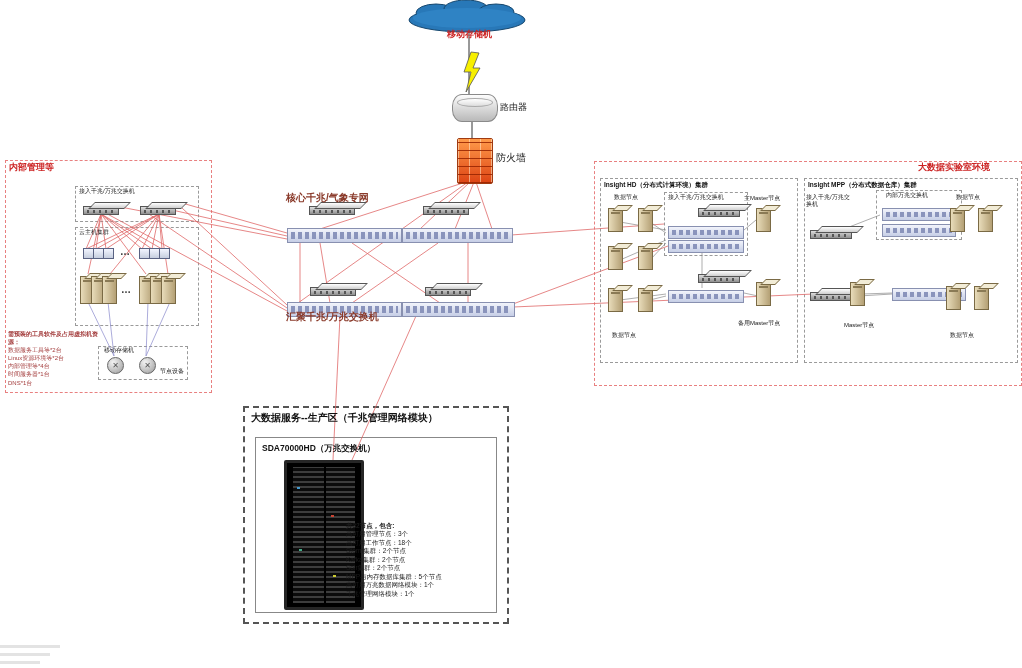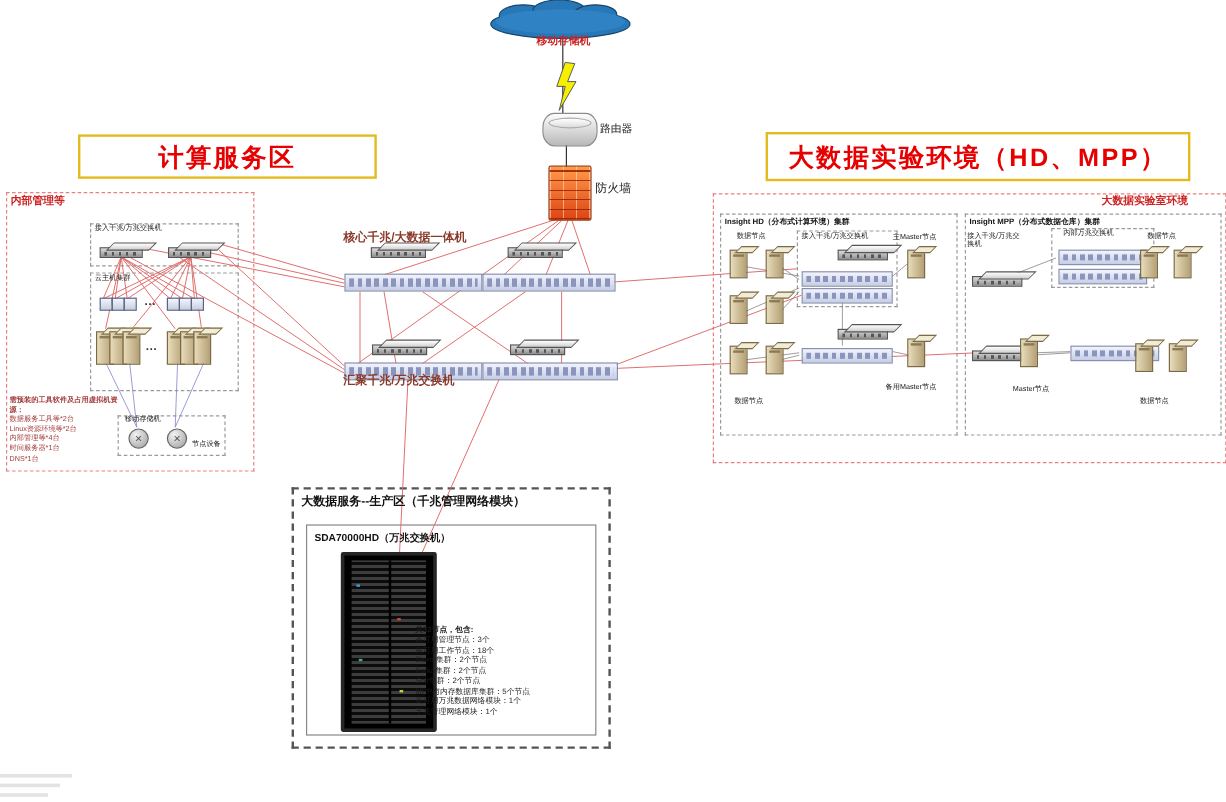--- a/index.html
+++ b/index.html
@@ -171,22 +171,20 @@
     <ellipse cx="65" cy="18" rx="54" ry="10" fill="#2f83c4"></ellipse>
   </svg>
   <div class="abs lbl lbl-red" style="left:447px;top:30px;">移动存储机</div>
 
   <div class="abs router" style="left:452px;top:94px;"></div>
   <div class="abs lbl" style="left:500px;top:103px;font-size:9px;">路由器</div>
 
   <div class="abs firewall" style="left:457px;top:138px;"></div>
   <div class="abs lbl" style="left:496px;top:152px;font-size:10px;">防火墙</div>
 
-  <div class="abs zone-title" style="left:65px;top:112px;width:245px;height:33px;">计算服务区</div>
-  <div class="abs zone-title" style="left:638px;top:110px;width:350px;height:37px;">大数据实验环境（HD、MPP）</div>
 
   <div class="abs dash-red" style="left:5px;top:160px;width:205px;height:231px;"></div>
   <div class="abs lbl lbl-red" style="left:9px;top:163px;">内部管理等</div>
 
   <div class="abs dash-gray" style="left:75px;top:186px;width:122px;height:34px;"></div>
   <div class="abs lbl lbl6" style="left:79px;top:188px;">接入千兆/万兆交换机</div>
   <div class="abs sw3d sm" style="left:83px;top:206px;"></div>
   <div class="abs sw3d sm" style="left:140px;top:206px;"></div>
 
   <div class="abs dash-gray" style="left:75px;top:227px;width:122px;height:97px;"></div>
@@ -216,21 +214,21 @@
         <div>DNS*1台</div>
       </div>
   </div>
 
   <div class="abs dash-gray" style="left:98px;top:346px;width:88px;height:32px;"></div>
   <div class="abs lbl lbl6" style="left:104px;top:347px;">移动存储机</div>
   <div class="abs circle-dev" style="left:107px;top:357px;">✕</div>
   <div class="abs circle-dev" style="left:139px;top:357px;">✕</div>
   <div class="abs lbl lbl6" style="left:160px;top:368px;">节点设备</div>
 
-  <div class="abs lbl-sw" style="left:286px;top:191px;">核心千兆/大数据一体机</div>
+  <div class="abs lbl-sw" style="left:286px;top:191px;">核心千兆/气象专网</div>
   <div class="abs sw3d" style="left:309px;top:206px;"></div>
   <div class="abs sw3d" style="left:423px;top:206px;"></div>
   <div class="abs portbar" style="left:287px;top:228px;width:113px;"></div>
   <div class="abs portbar" style="left:402px;top:228px;width:109px;"></div>
 
   <div class="abs lbl-sw" style="left:286px;top:262px;margin-top:48px;">汇聚千兆/万兆交换机</div>
   <div class="abs sw3d" style="left:310px;top:287px;"></div>
   <div class="abs sw3d" style="left:425px;top:287px;"></div>
   <div class="abs portbar" style="left:287px;top:302px;width:113px;"></div>
   <div class="abs portbar" style="left:402px;top:302px;width:111px;"></div>

